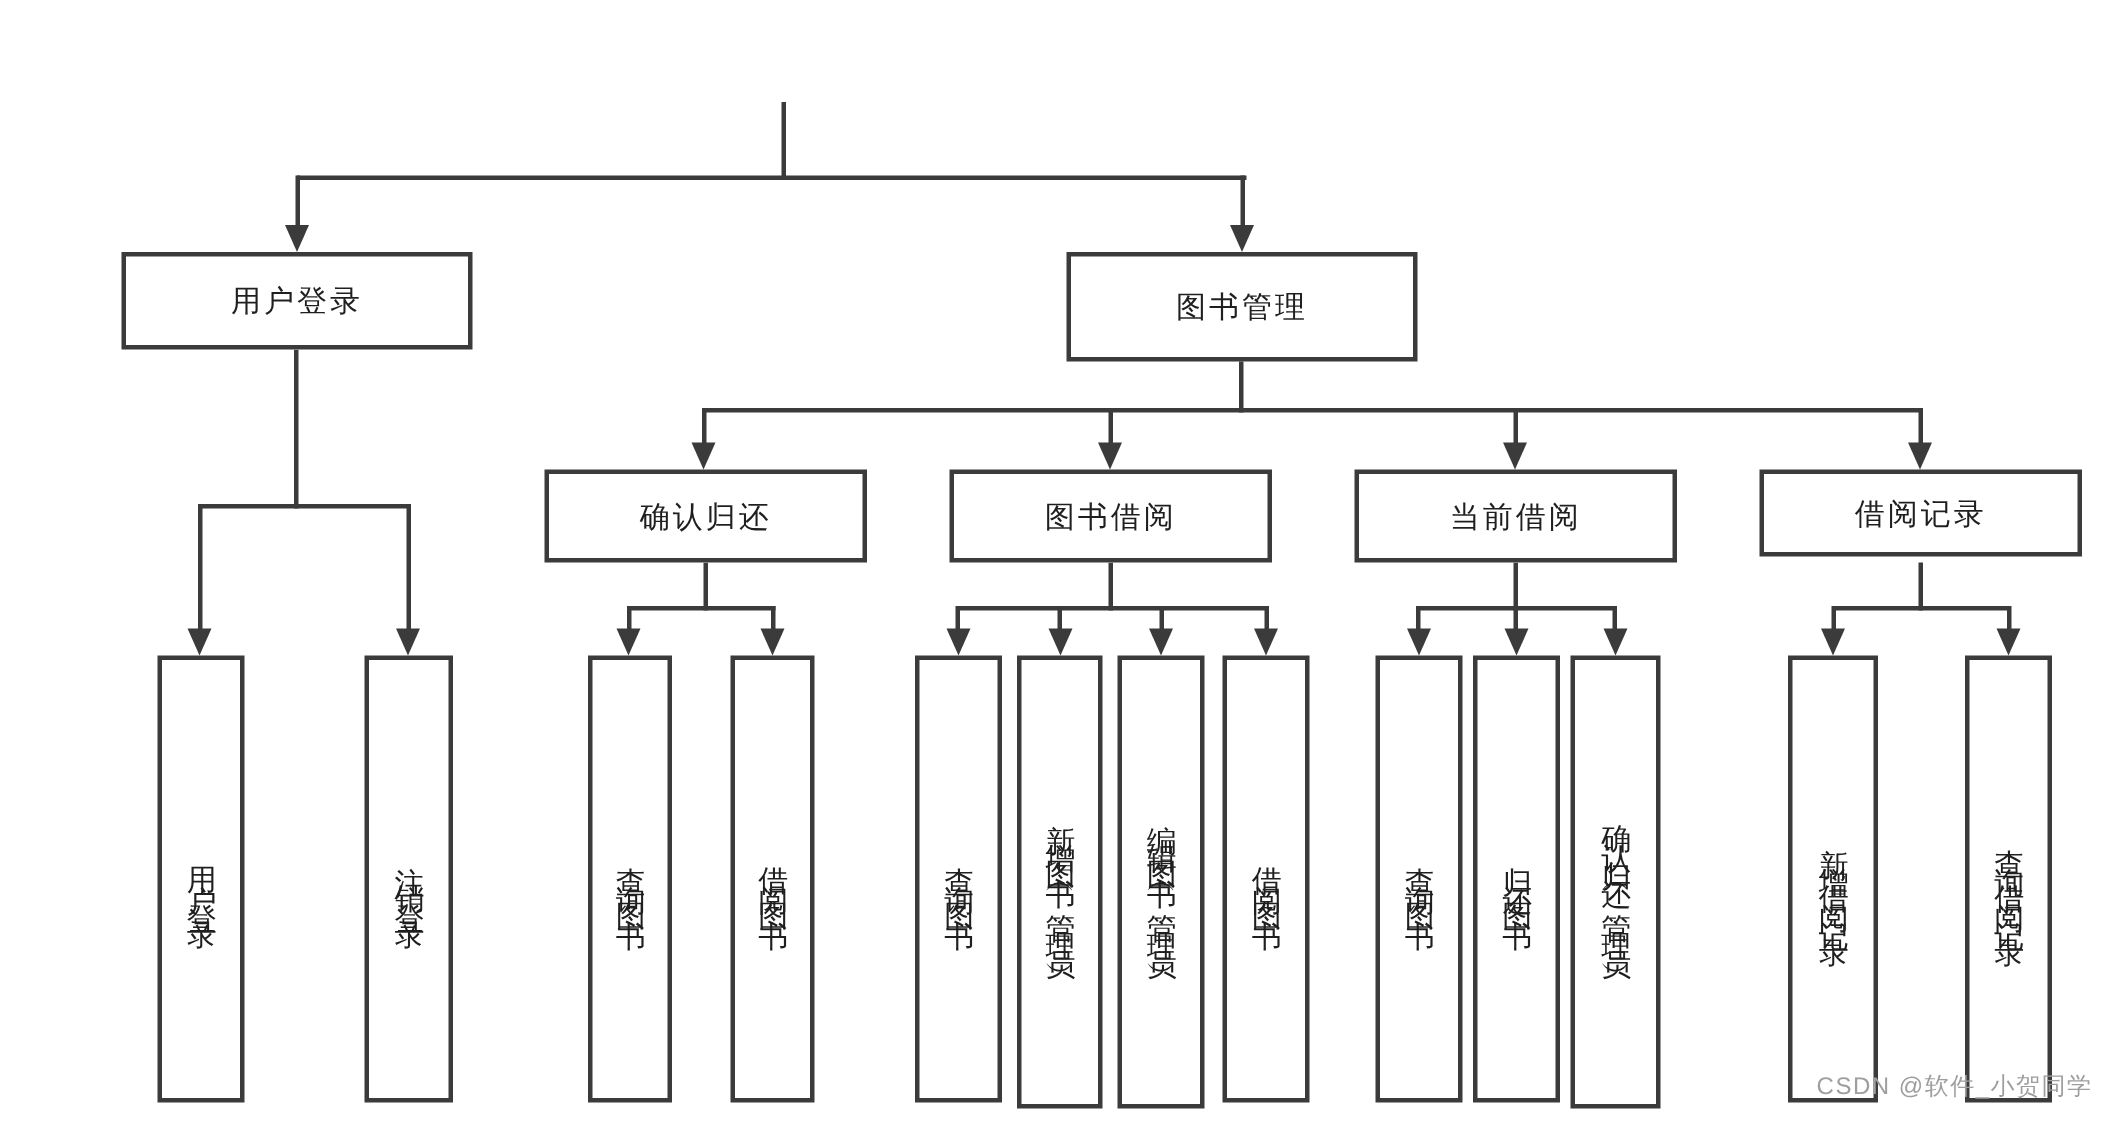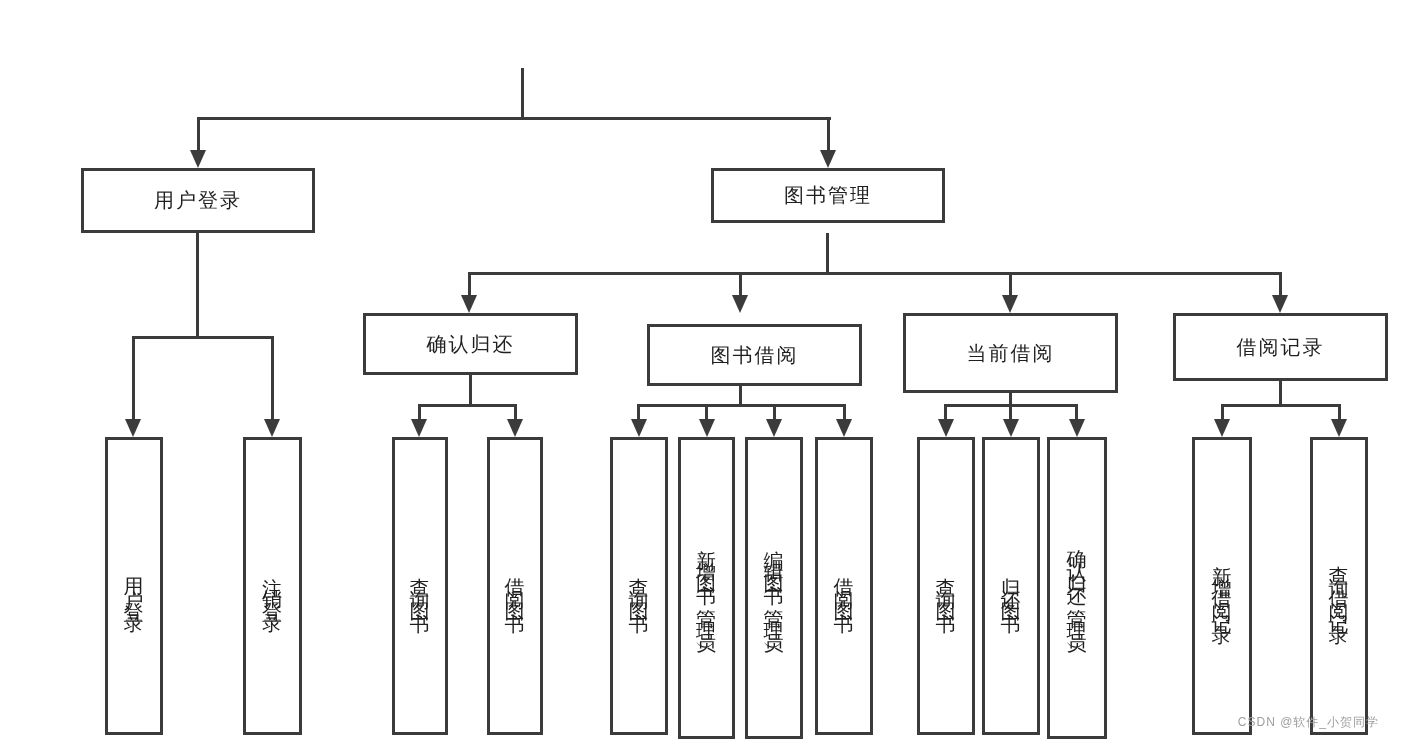--- a/index.html
+++ b/index.html
@@ -57,23 +57,23 @@
     position: absolute;
     width: 0;
     height: 0;
     border-left: 8px solid transparent;
     border-right: 8px solid transparent;
     border-top: 18px solid var(--line);
     z-index: 3;
   }
   .watermark {
     position: absolute;
-    right: 26px;
+    right: 10px;
     top: 714px;
-    font-size: 12px;
+    font-size: 16px;
     letter-spacing: 1px;
     color: var(--watermark);
     z-index: 4;
     white-space: nowrap;
   }
 </style>
 </head>
 <body>
 
 <div id="canvas">
@@ -82,21 +82,21 @@
   <div class="vline" style="left:521px; top:68px; height:52px;"></div>
   <div class="hline" style="left:198px; top:117px; width:633px;"></div>
   <div class="vline" style="left:197px; top:117px; height:36px;"></div>
   <div class="arrow" style="left:190px; top:150px;"></div>
   <div class="vline" style="left:827px; top:117px; height:36px;"></div>
   <div class="arrow" style="left:820px; top:150px;"></div>
 
   <div class="node" style="left:81px; top:168px; width:234px; height:65px;">
     <span>用户登录</span>
   </div>
-  <div class="node" style="left:711px; top:168px; width:234px; height:55px;text-align:center;">
+  <div class="node" style="left:711px; top:168px; width:234px; height:73px;text-align:center;">
     <span>图书管理</span>
   </div>
 
   <div class="vline" style="left:196px; top:233px; height:106px;"></div>
   <div class="hline" style="left:133px; top:336px; width:141px;"></div>
   <div class="vline" style="left:132px; top:336px; height:86px;"></div>
   <div class="arrow" style="left:125px; top:419px;"></div>
   <div class="vline" style="left:271px; top:336px; height:86px;"></div>
   <div class="arrow" style="left:264px; top:419px;"></div>
 
@@ -107,27 +107,27 @@
   <div class="vline" style="left:739px; top:272px; height:27px;"></div>
   <div class="arrow" style="left:732px; top:295px;"></div>
   <div class="vline" style="left:1009px; top:272px; height:27px;"></div>
   <div class="arrow" style="left:1002px; top:295px;"></div>
   <div class="vline" style="left:1279px; top:272px; height:27px;"></div>
   <div class="arrow" style="left:1272px; top:295px;"></div>
 
   <div class="node" style="left:363px; top:313px; width:215px; height:62px;">
     <span>确认归还</span>
   </div>
-  <div class="node" style="left:633px; top:324px; width:215px; height:62px;margin-left:14px;">
+  <div class="node" style="left:633px; top:313px; width:215px; height:62px;">
     <span>图书借阅</span>
   </div>
-  <div class="node" style="left:903px; top:313px; width:215px; height:80px;">
+  <div class="node" style="left:903px; top:313px; width:215px; height:62px;">
     <span>当前借阅</span>
   </div>
-  <div class="node" style="left:1173px; top:313px; width:215px; height:68px;">
+  <div class="node" style="left:1173px; top:313px; width:215px; height:58px;">
     <span>借阅记录</span>
   </div>
 
   <div class="vline" style="left:469px; top:375px; height:32px;"></div>
   <div class="hline" style="left:419px; top:404px; width:98px;"></div>
   <div class="vline" style="left:418px; top:404px; height:18px;"></div>
   <div class="arrow" style="left:411px; top:419px;"></div>
   <div class="vline" style="left:514px; top:404px; height:18px;"></div>
   <div class="arrow" style="left:507px; top:419px;"></div>
 

